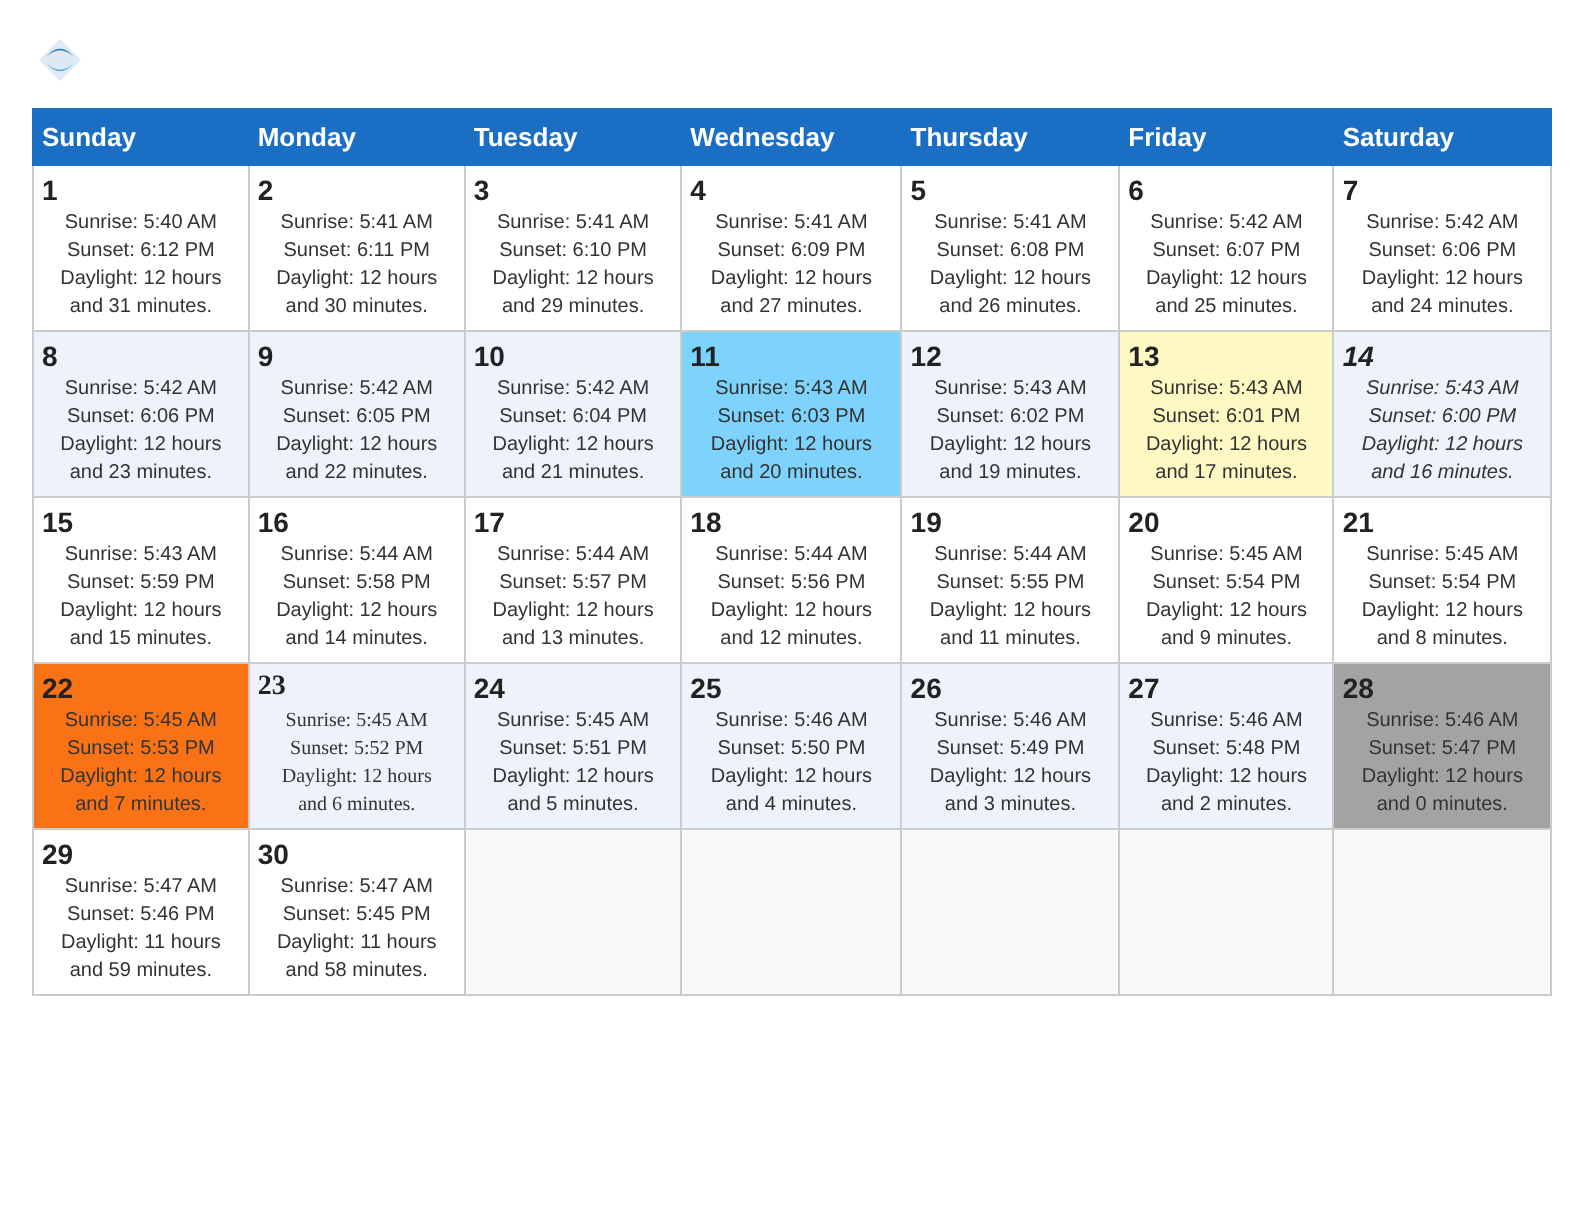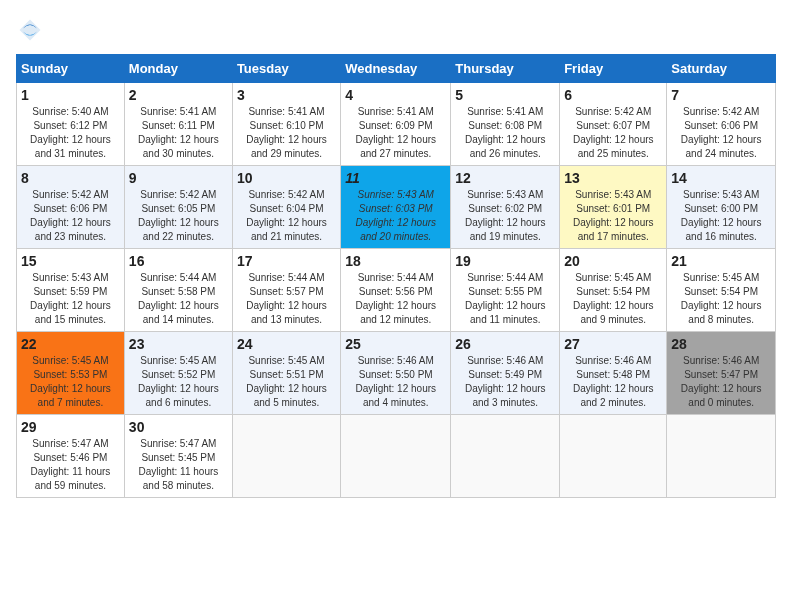--- a/index.html
+++ b/index.html
@@ -187,42 +187,42 @@
 Daylight: 12 hours
 and 22 minutes.</div>
         </td>
         <td style="background: rgb(238, 243, 251); margin-top: 28px;">
           <span class="cell-day">10</span>
           <div class="cell-info" style="white-space: pre-line;">Sunrise: 5:42 AM
 Sunset: 6:04 PM
 Daylight: 12 hours
 and 21 minutes.</div>
         </td>
-        <td style="background: #0ea5e9; font-style: italic;">
+        <td style="background: #7dd3fc;">
           <span class="cell-day">11</span>
           <div class="cell-info" style="white-space: pre-line;">Sunrise: 5:43 AM
 Sunset: 6:03 PM
 Daylight: 12 hours
 and 20 minutes.</div>
         </td>
         <td style="background: rgb(238, 243, 251);">
           <span class="cell-day">12</span>
           <div class="cell-info" style="white-space: pre-line;">Sunrise: 5:43 AM
 Sunset: 6:02 PM
 Daylight: 12 hours
 and 19 minutes.</div>
         </td>
         <td style="background: #fef9c3;">
           <span class="cell-day">13</span>
           <div class="cell-info" style="white-space: pre-line;">Sunrise: 5:43 AM
 Sunset: 6:01 PM
 Daylight: 12 hours
 and 17 minutes.</div>
         </td>
-        <td style="background: rgb(238, 243, 251);">
+        <td style="background: rgb(238, 243, 251); font-style: italic;">
           <span class="cell-day">14</span>
           <div class="cell-info" style="white-space: pre-line;">Sunrise: 5:43 AM
 Sunset: 6:00 PM
 Daylight: 12 hours
 and 16 minutes.</div>
         </td>
       </tr>
       <tr>
         <td>
           <span class="cell-day">15</span>
@@ -275,21 +275,21 @@
         </td>
       </tr>
       <tr>
         <td style="background: #f97316;">
           <span class="cell-day">22</span>
           <div class="cell-info" style="white-space: pre-line;">Sunrise: 5:45 AM
 Sunset: 5:53 PM
 Daylight: 12 hours
 and 7 minutes.</div>
         </td>
-        <td style="background: rgb(238, 243, 251);">
+        <td style="background: rgb(238, 243, 251); font-family: Liberation Serif, serif;">
           <span class="cell-day">23</span>
           <div class="cell-info" style="white-space: pre-line;">Sunrise: 5:45 AM
 Sunset: 5:52 PM
 Daylight: 12 hours
 and 6 minutes.</div>
         </td>
         <td style="background: rgb(238, 243, 251); margin-top: 45px;">
           <span class="cell-day">24</span>
           <div class="cell-info" style="white-space: pre-line;">Sunrise: 5:45 AM
 Sunset: 5:51 PM

